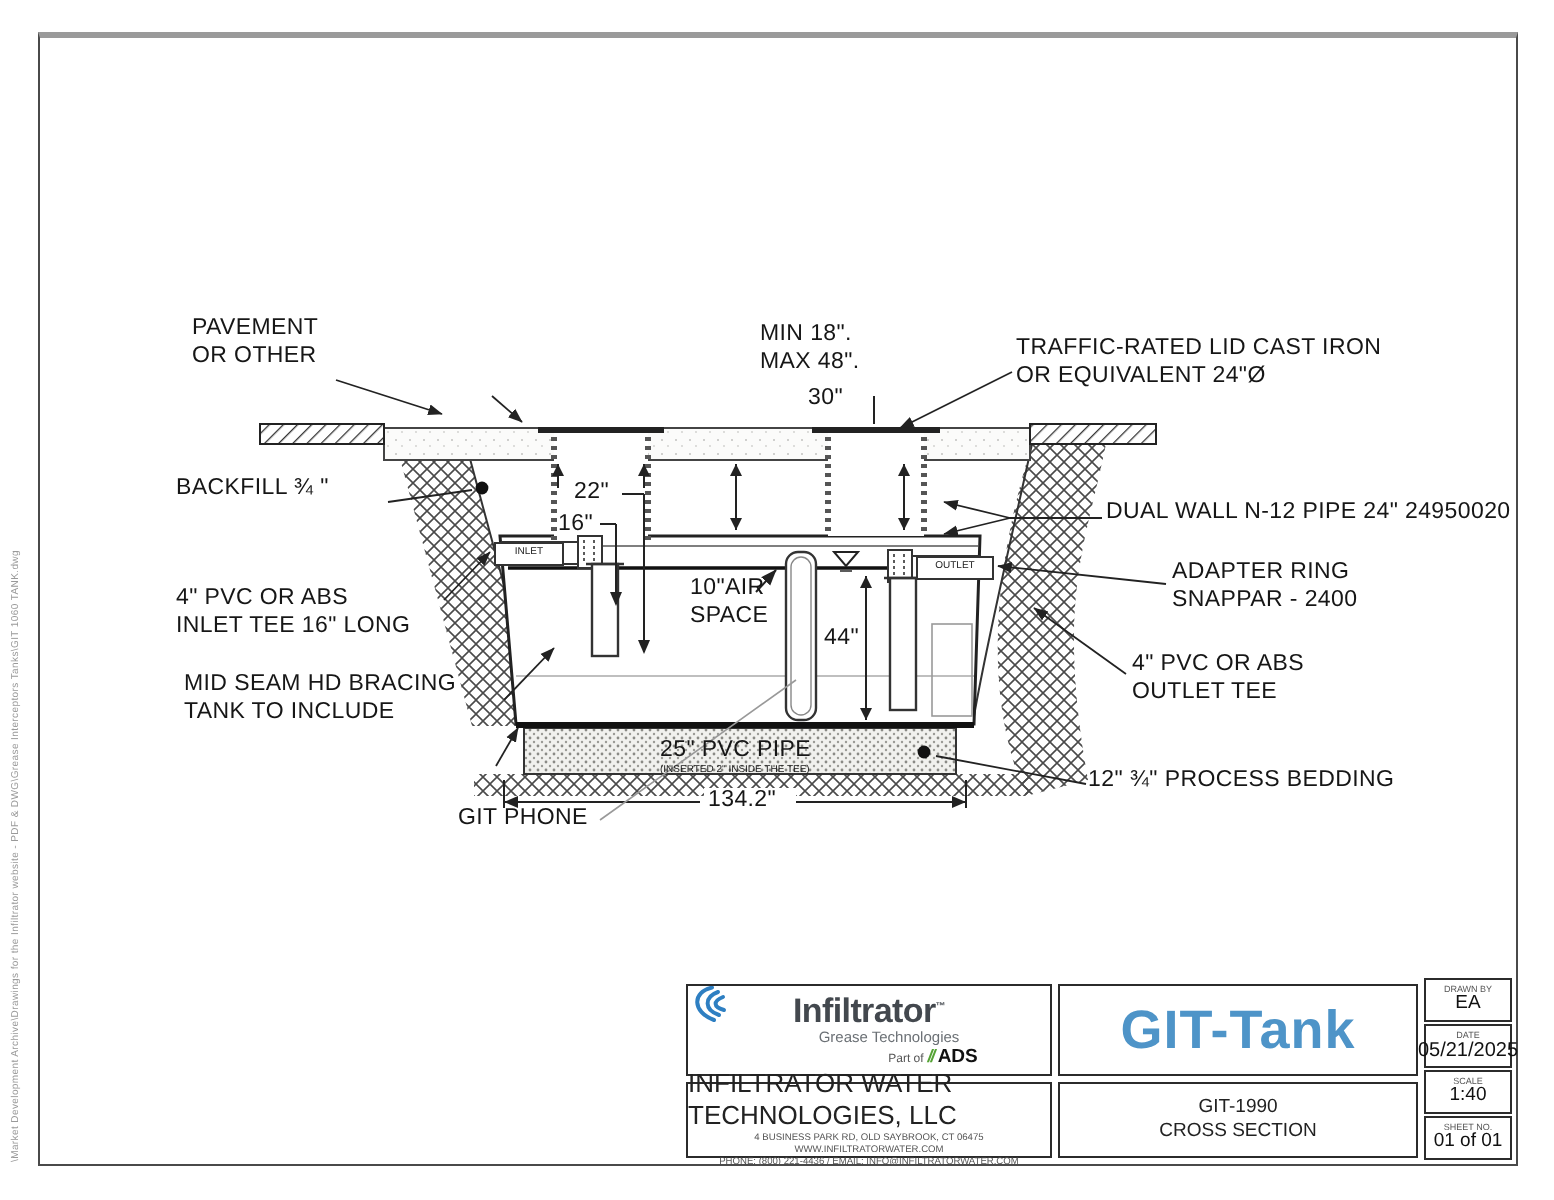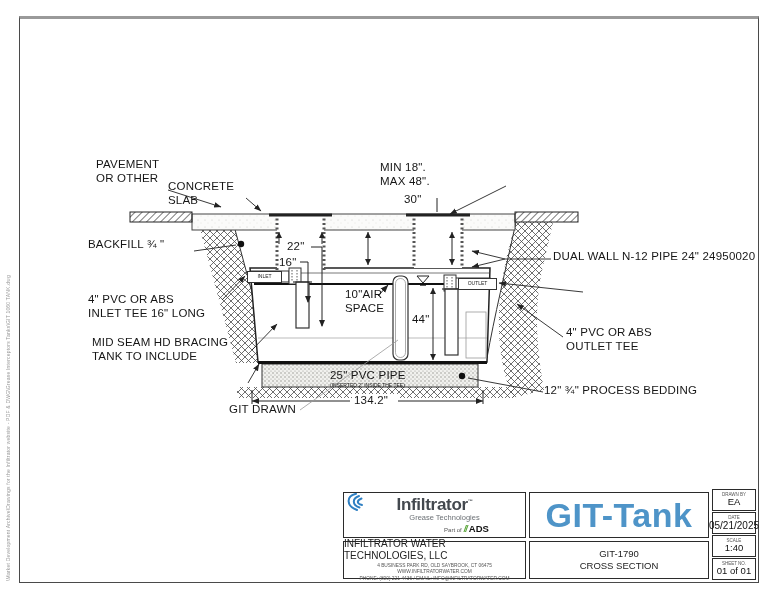--- a/index.html
+++ b/index.html
@@ -23,29 +23,29 @@
   #title-block{position:absolute;left:340px;top:489px;width:418px;height:93px;}
   .cell{position:absolute;border:1px solid #2b2b2b;background:#fff;box-sizing:border-box;
         display:flex;flex-direction:column;align-items:center;justify-content:center;}
   #cell-logo{left:3px;top:3px;width:183px;height:46px;}
   #cell-product{left:189px;top:3px;width:180px;height:46px;}
   #cell-company{left:3px;top:52px;width:183px;height:38px;}
   #cell-doc{left:189px;top:52px;width:180px;height:38px;}
   .mini{left:372px;width:44px;height:22px;}
   .mini .mlabel{font-size:4.5px;color:#555;line-height:1.2;}
   .mini .mvalue{font-size:9.5px;color:#111;line-height:1.15;}
-  #product-name{font-size:34px;font-weight:bold;color:#4e94c8;letter-spacing:.5px;}
+  #product-name{font-size:27px;font-weight:bold;color:#4e94c8;letter-spacing:.5px;}
   .logo-row{display:flex;align-items:flex-start;gap:2px;}
   .brand{font-size:17px;font-weight:bold;color:#43484e;letter-spacing:-.3px;line-height:1;}
   .brand sup{font-size:5px;}
   .brand-sub{font-size:7.5px;color:#6b7075;margin:1px 0 0 20px;line-height:1;}
   .partof-row{font-size:6px;color:#555;margin:2px 0 0 64px;line-height:1;display:flex;align-items:baseline;gap:2px;}
   .ads-slash{color:#55a335;font-weight:bold;font-style:italic;font-size:9px;letter-spacing:-1px;}
   .ads-txt{color:#111;font-weight:bold;font-size:9.5px;}
-  .company-main{font-size:10px;color:#222;line-height:1.25;}
+  .company-main{font-size:13px;color:#222;line-height:1.25;}
   .company-small{font-size:4.8px;color:#555;line-height:1.35;}
   .doc-line{font-size:9.5px;color:#222;line-height:1.3;}
 </style>
 </head>
 <body>
 
 <div id="page">
   <div id="border-frame"></div>
   <div id="side-note">\Market Development Archive\Drawings for the Infiltrator website - PDF &amp; DWG\Grease Interceptors Tanks\GIT 1060 TANK.dwg</div>
 
@@ -176,47 +176,51 @@
       <line x1="563" y1="337" x2="517" y2="304" marker-end="url(#arw)"></line>
       <line x1="543" y1="392" x2="468" y2="378"></line>
       <circle cx="462" cy="376" r="3.2" fill="#111" stroke="none"></circle>
     </g>
   </svg>
 
   <div class="lbl" style="left:96px;top:158px;width:122px;">
     <span class="ln">PAVEMENT</span>
     <span class="ln">OR OTHER</span>
   </div>
-  <div class="lbl" style="left:168px;top:180px;width:80px;">
-    <span class="ln">CONCRETE</span>
-    <span class="ln">SLAB</span>
-  </div>
   <div class="lbl" style="left:88px;top:238px;width:165px;">
     <span class="ln">BACKFILL ¾ "</span>
   </div>
   <div class="lbl" style="left:380px;top:161px;width:78px;">
     <span class="ln">MIN 18".</span>
     <span class="ln">MAX 48".</span>
   </div>
   <div class="lbl left" style="left:404px;top:193px;">30"</div>
+  <div class="lbl left" style="left:508px;top:168px;">
+    <span class="ln">TRAFFIC-RATED LID CAST IRON</span>
+    <span class="ln">OR EQUIVALENT 24"Ø</span>
+  </div>
   <div class="lbl left" style="left:553px;top:250px;">DUAL WALL N-12 PIPE 24" 24950020</div>
+  <div class="lbl left" style="left:586px;top:280px;">
+    <span class="ln">ADAPTER RING</span>
+    <span class="ln">SNAPPAR - 2400</span>
+  </div>
   <div class="lbl left" style="left:566px;top:326px;">
     <span class="ln">4" PVC OR ABS</span>
     <span class="ln">OUTLET TEE</span>
   </div>
   <div class="lbl left" style="left:544px;top:384px;">12" ¾" PROCESS BEDDING</div>
   <div class="lbl" style="left:88px;top:293px;width:140px;">
     <span class="ln">4" PVC OR ABS</span>
     <span class="ln">INLET TEE 16" LONG</span>
   </div>
   <div class="lbl" style="left:92px;top:336px;width:162px;">
     <span class="ln">MID SEAM HD BRACING</span>
     <span class="ln">TANK TO INCLUDE</span>
   </div>
-  <div class="lbl left" style="left:229px;top:403px;">GIT DRAWN</div>
+  <div class="lbl left" style="left:229px;top:403px;">GIT PHONE</div>
   <div class="lbl left" style="left:287px;top:240px;">22"</div>
   <div class="lbl left" style="left:279px;top:256px;">16"</div>
   <div class="lbl left" style="left:345px;top:288px;">
     <span class="ln">10"AIR</span>
     <span class="ln">SPACE</span>
   </div>
   <div class="lbl left" style="left:412px;top:313px;">44"</div>
   <div class="lbl" style="left:330px;top:369px;width:132px;">
     <span class="ln">25" PVC PIPE</span>
     <span class="ln tiny">(INSERTED 2" INSIDE THE TEE)</span>
@@ -250,21 +254,21 @@
     </div>
 
     <div class="cell" id="cell-company">
       <div class="company-main">INFILTRATOR WATER TECHNOLOGIES, LLC</div>
       <div class="company-small">4 BUSINESS PARK RD, OLD SAYBROOK, CT 06475</div>
       <div class="company-small">WWW.INFILTRATORWATER.COM</div>
       <div class="company-small">PHONE: (800) 221-4436 / EMAIL: INFO@INFILTRATORWATER.COM</div>
     </div>
 
     <div class="cell" id="cell-doc">
-      <div class="doc-line">GIT-1790</div>
+      <div class="doc-line">GIT-1990</div>
       <div class="doc-line">CROSS SECTION</div>
     </div>
 
     <div class="cell mini" style="top:0px;">
       <div class="mlabel">DRAWN BY</div>
       <div class="mvalue">EA</div>
     </div>
     <div class="cell mini" style="top:23px;">
       <div class="mlabel">DATE</div>
       <div class="mvalue" style="font-size:10px;">05/21/2025</div>

